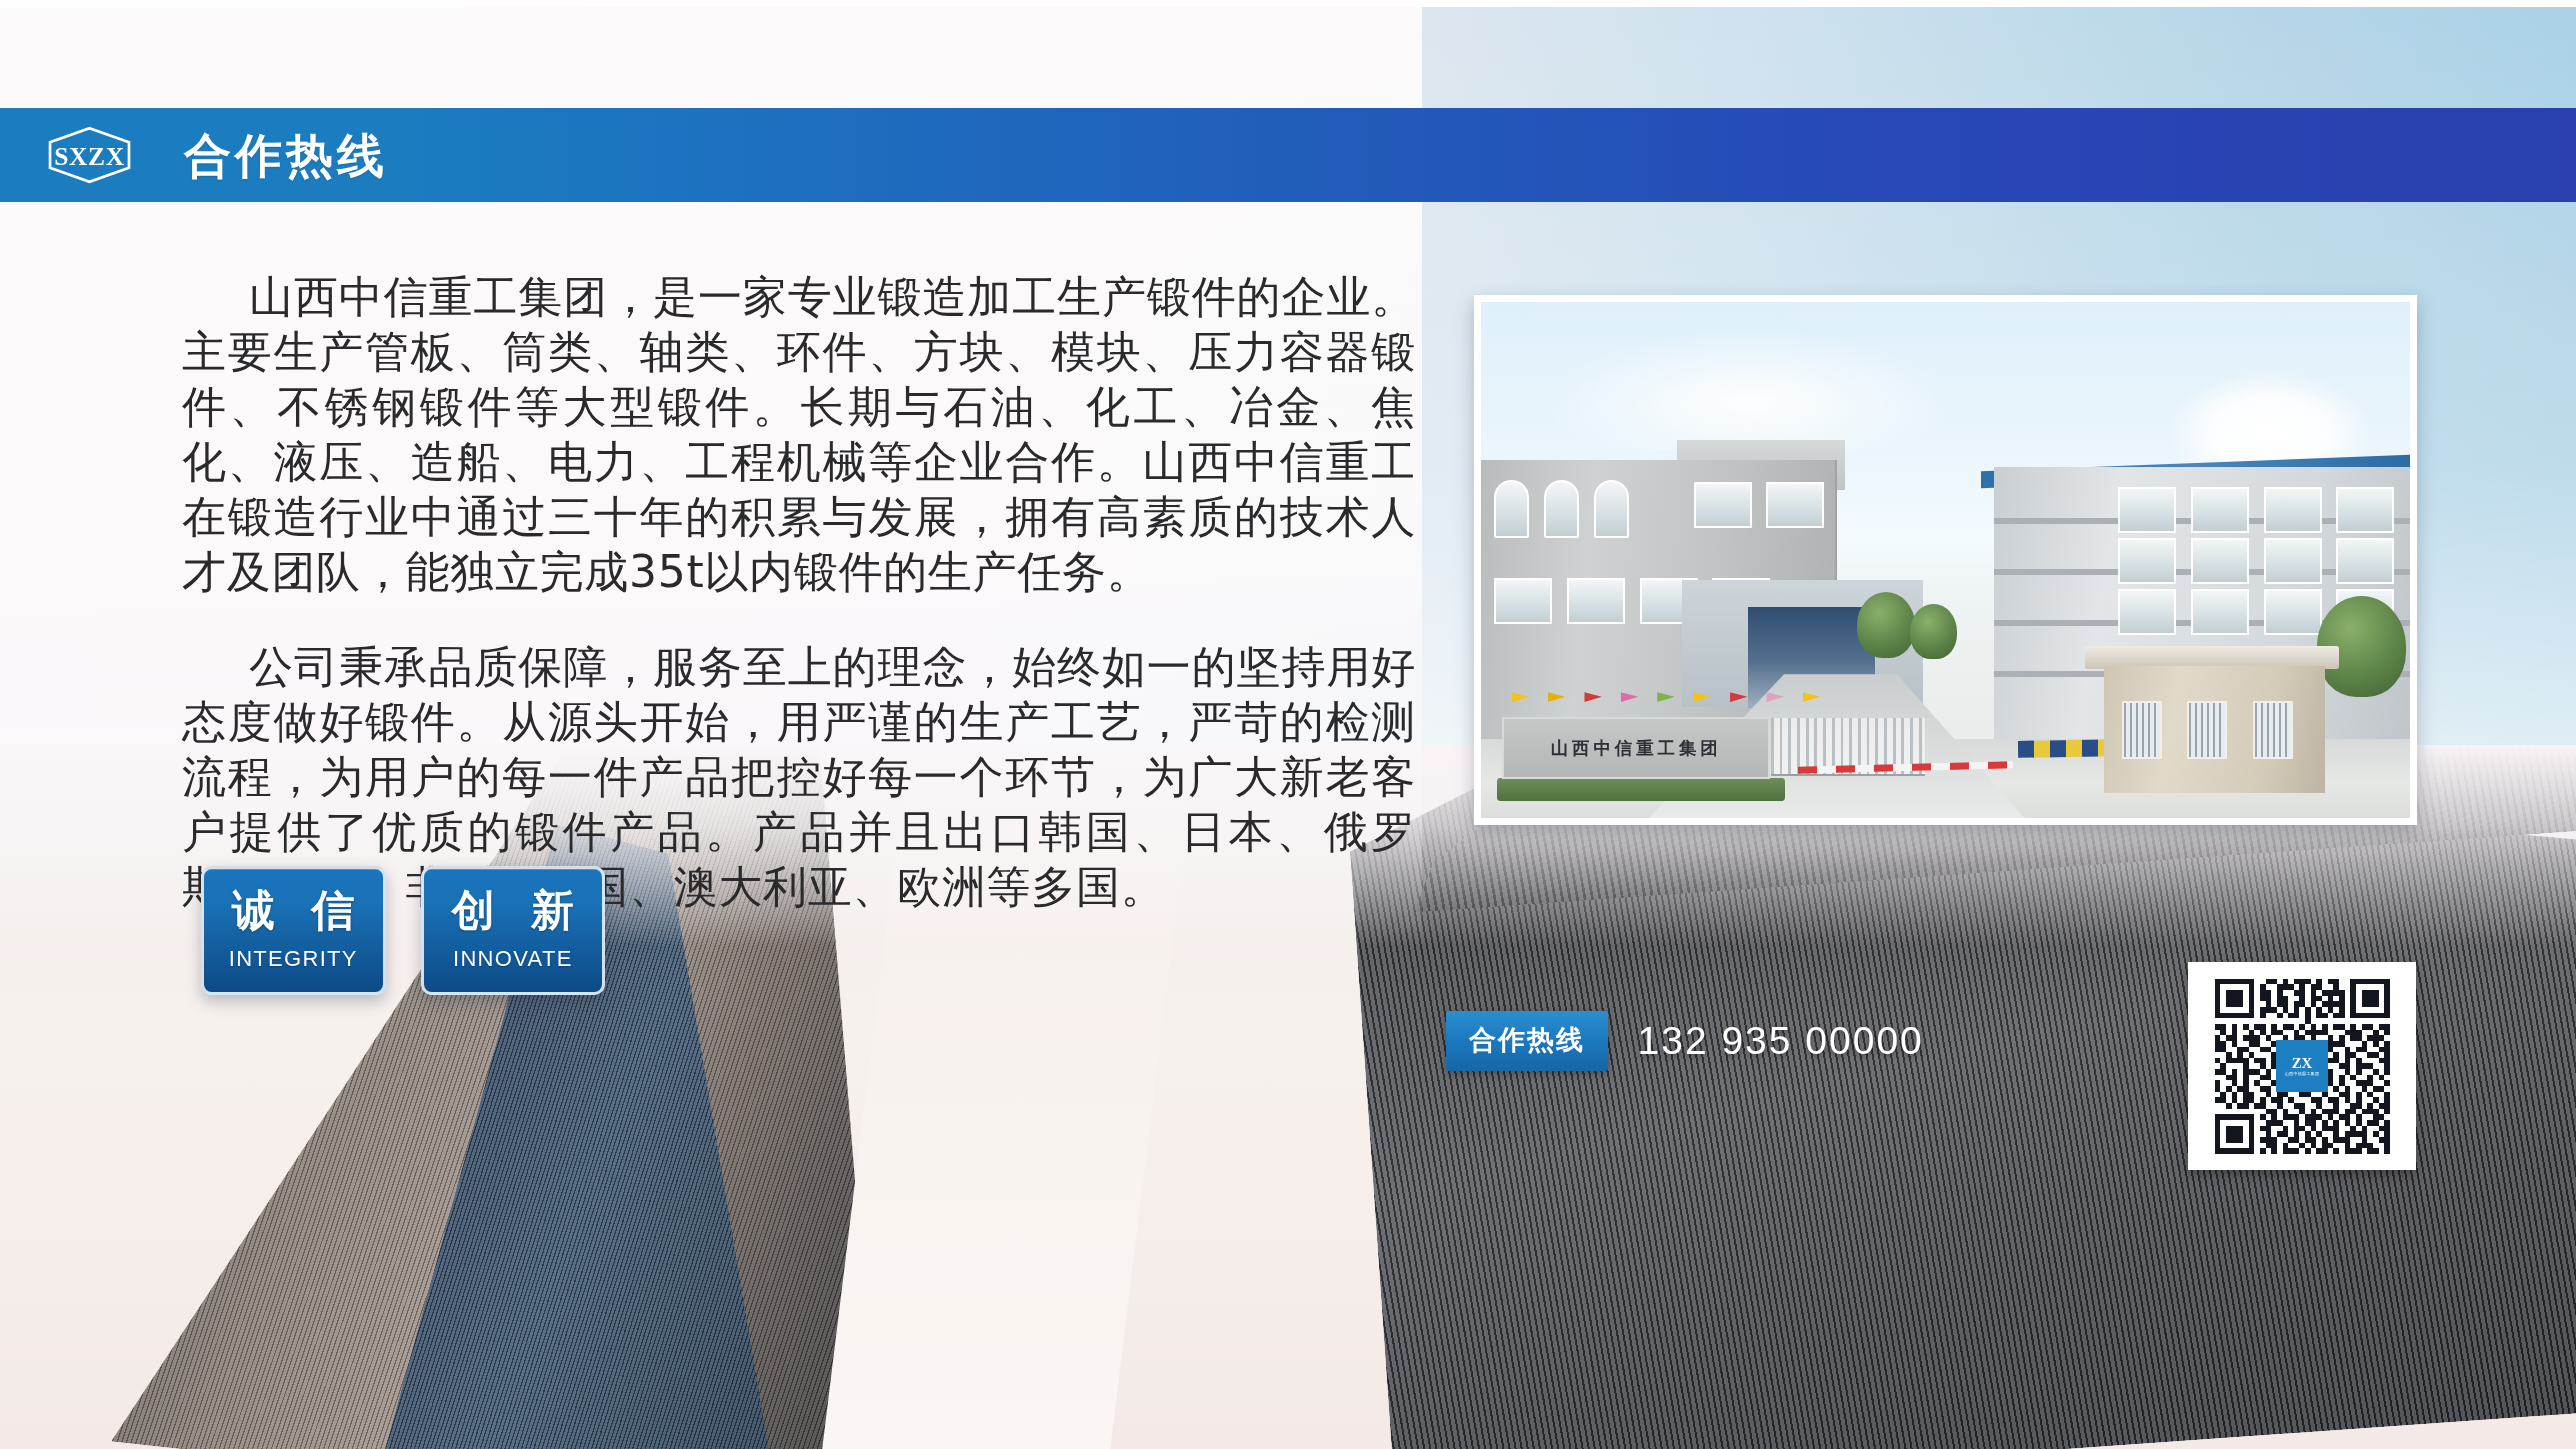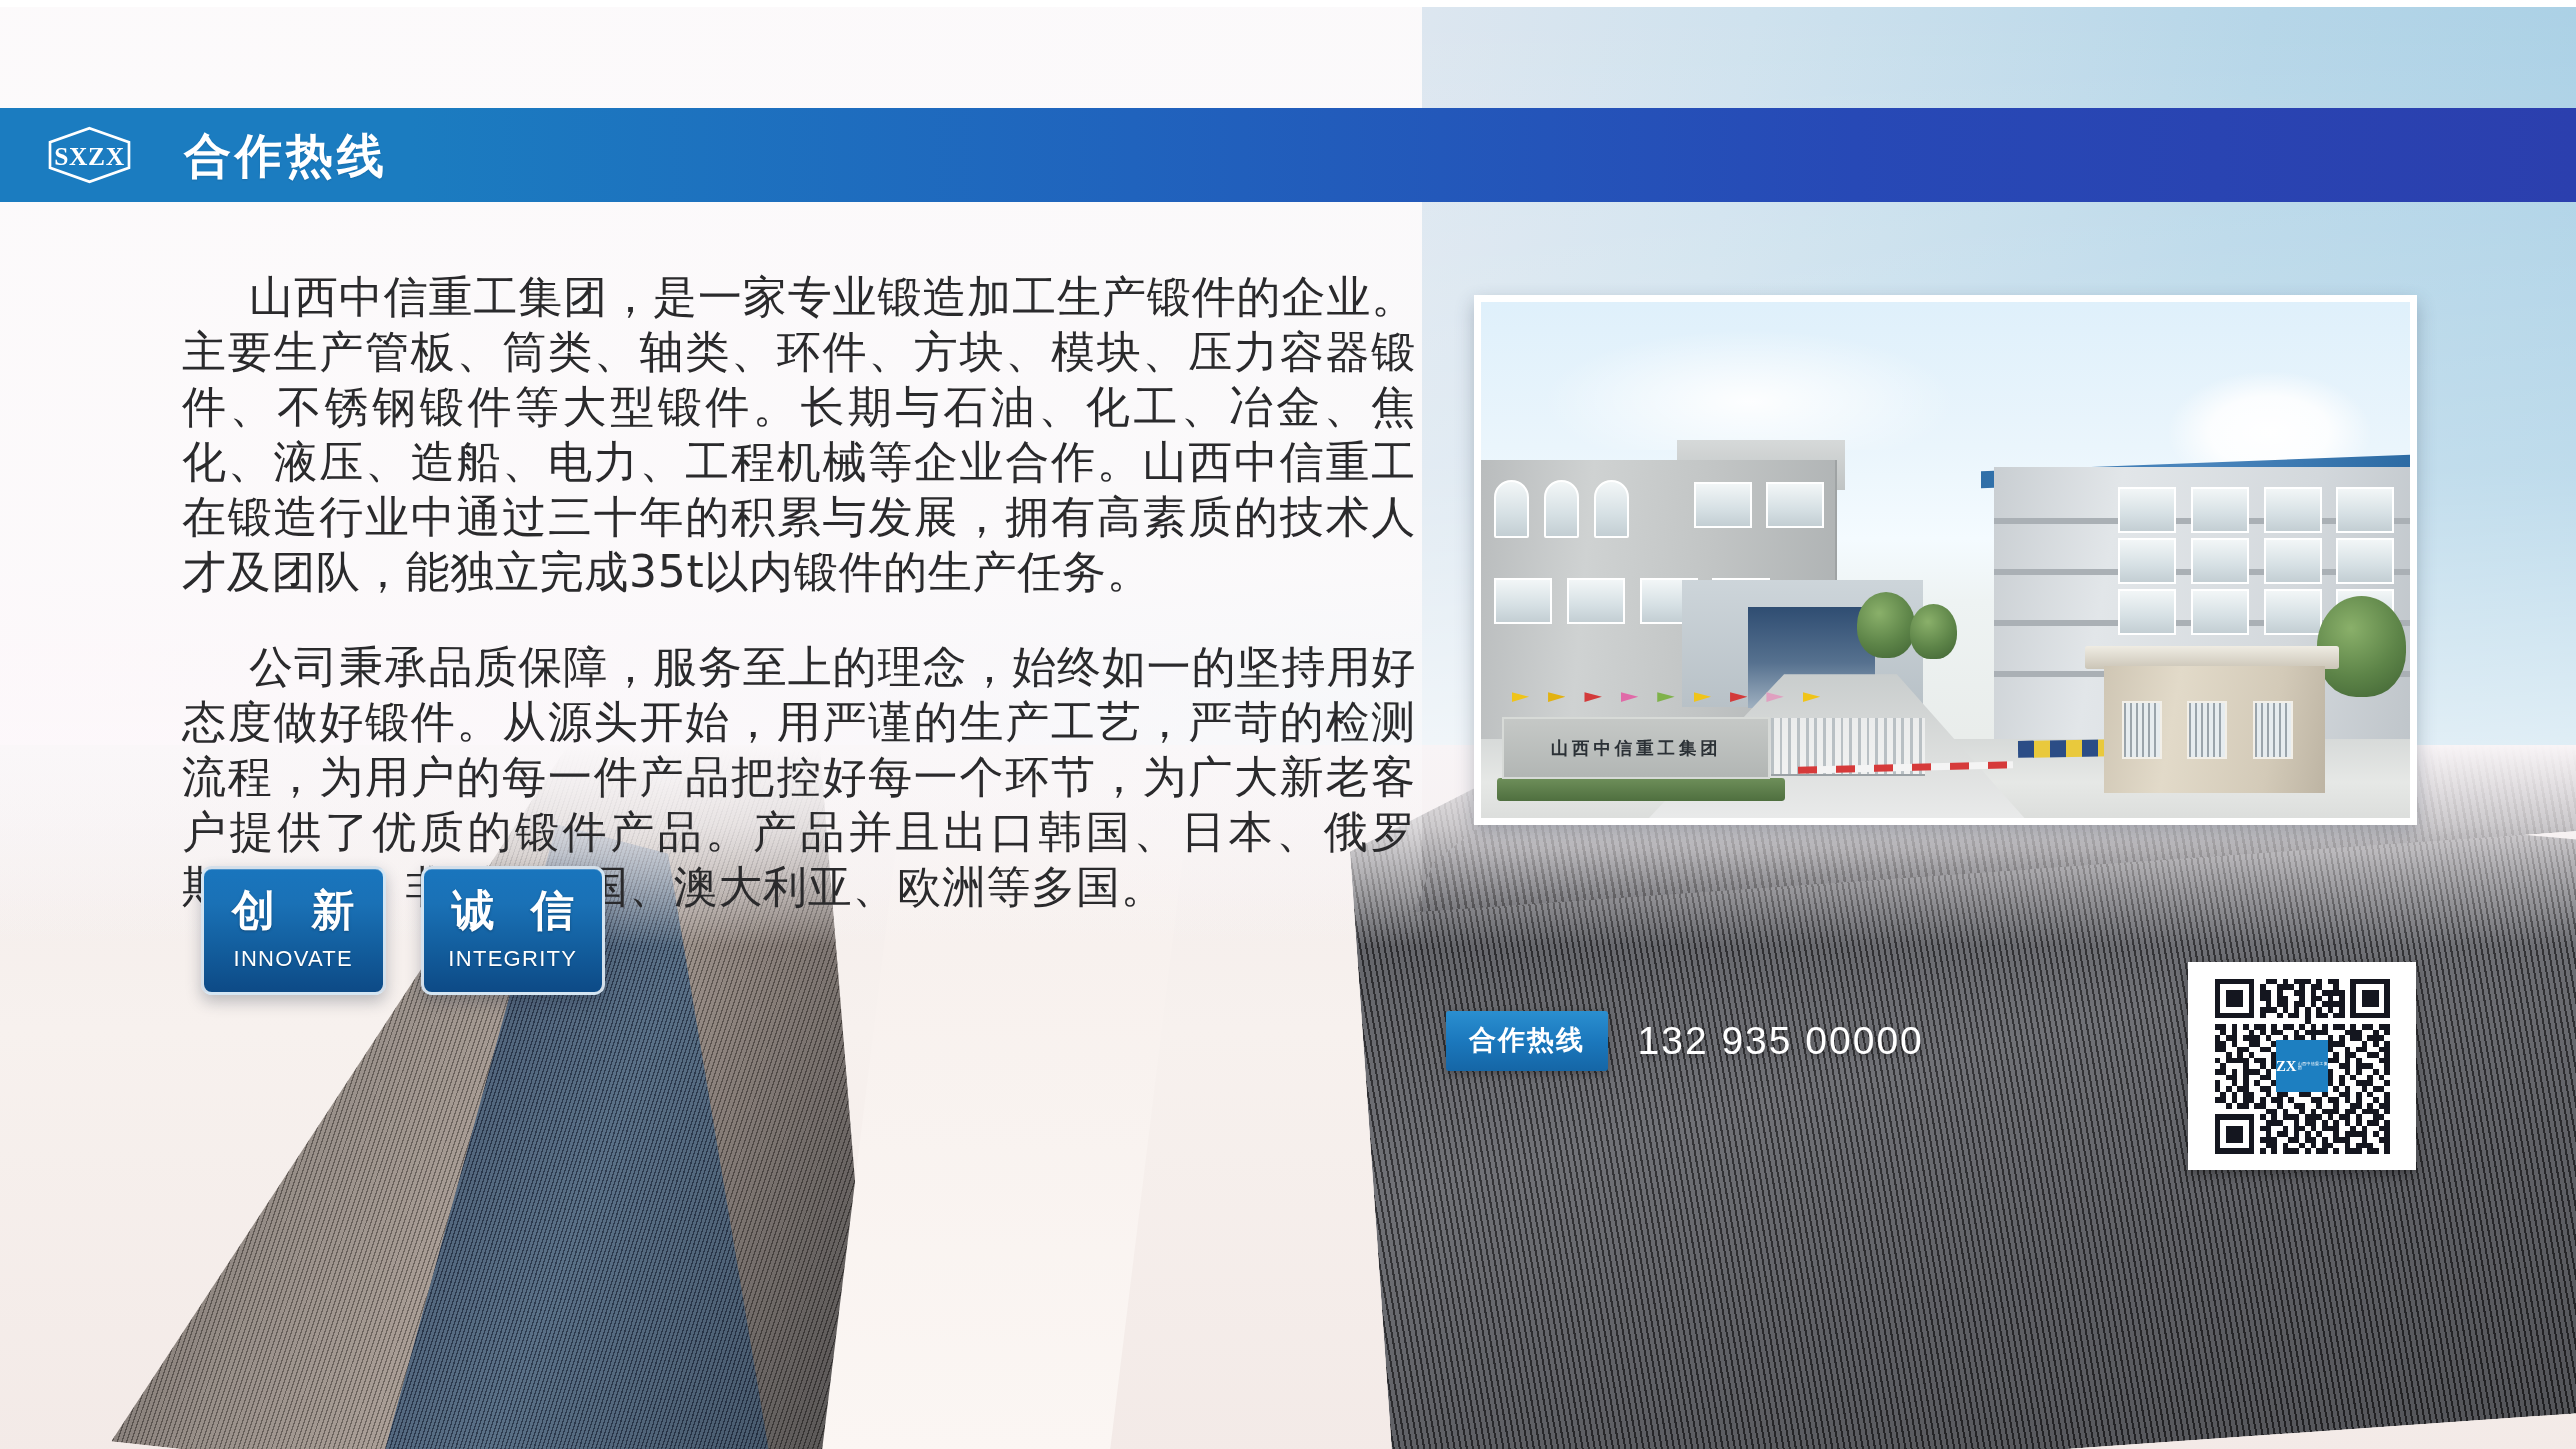--- a/index.html
+++ b/index.html
@@ -413,21 +413,21 @@
     width:100%; height:100%;
     background:#fff;
   }
   .qr-inner svg { display:block; width:100%; height:100%; }
   .qr-logo {
     position:absolute;
     left:50%; top:50%;
     transform:translate(-50%,-50%);
     width:52px; height:52px;
     background:#1d7fc1;
-    display:flex; flex-direction:row;
+    display:flex; flex-direction:column;
     align-items:center; justify-content:center;
     gap:1.3px;
   }
   .qr-logo-mark {
     color:#ffffff; font-size:14.8px; font-weight:bold;
     font-family:"Liberation Serif",serif; line-height:1;
   }
   .qr-logo-sub {
     color:#ffffff; font-size:4px; letter-spacing:0.3px; line-height:1;
     font-family:"DejaVu Sans",sans-serif;
@@ -462,26 +462,26 @@
     <div class="header-title">合作热线</div>
   </div>
 
   <div class="text-col">
     <p class="para">山西中信重工集团，是一家专业锻造加工生产锻件的企业。主要生产管板、筒类、轴类、环件、方块、模块、压力容器锻件、不锈钢锻件等大型锻件。长期与石油、化工、冶金、焦化、液压、造船、电力、工程机械等企业合作。山西中信重工在锻造行业中通过三十年的积累与发展，拥有高素质的技术人才及团队，能独立完成35t以内锻件的生产任务。</p>
     <p class="para">公司秉承品质保障，服务至上的理念，始终如一的坚持用好态度做好锻件。从源头开始，用严谨的生产工艺，严苛的检测流程，为用户的每一件产品把控好每一个环节，为广大新老客户提供了优质的锻件产品。产品并且出口韩国、日本、俄罗斯、巴西、非洲、德国、澳大利亚、欧洲等多国。</p>
   </div>
 
   <div class="badges">
     <div class="badge">
+      <div class="badge-cn">诚 信</div>
+      <div class="badge-en">INTEGRITY</div>
+    </div>
+    <div class="badge">
       <div class="badge-cn">创 新</div>
       <div class="badge-en">INNOVATE</div>
-    </div>
-    <div class="badge">
-      <div class="badge-cn">诚 信</div>
-      <div class="badge-en">INTEGRITY</div>
     </div>
   </div>
 
   <div class="photo-frame">
     <div class="photo">
       <div class="ph-cloud2"></div>
       <div class="ph-cloud1"></div>
 
       <div class="ph-bldg-left-top"></div>
       <div class="ph-bldg-left"></div>

